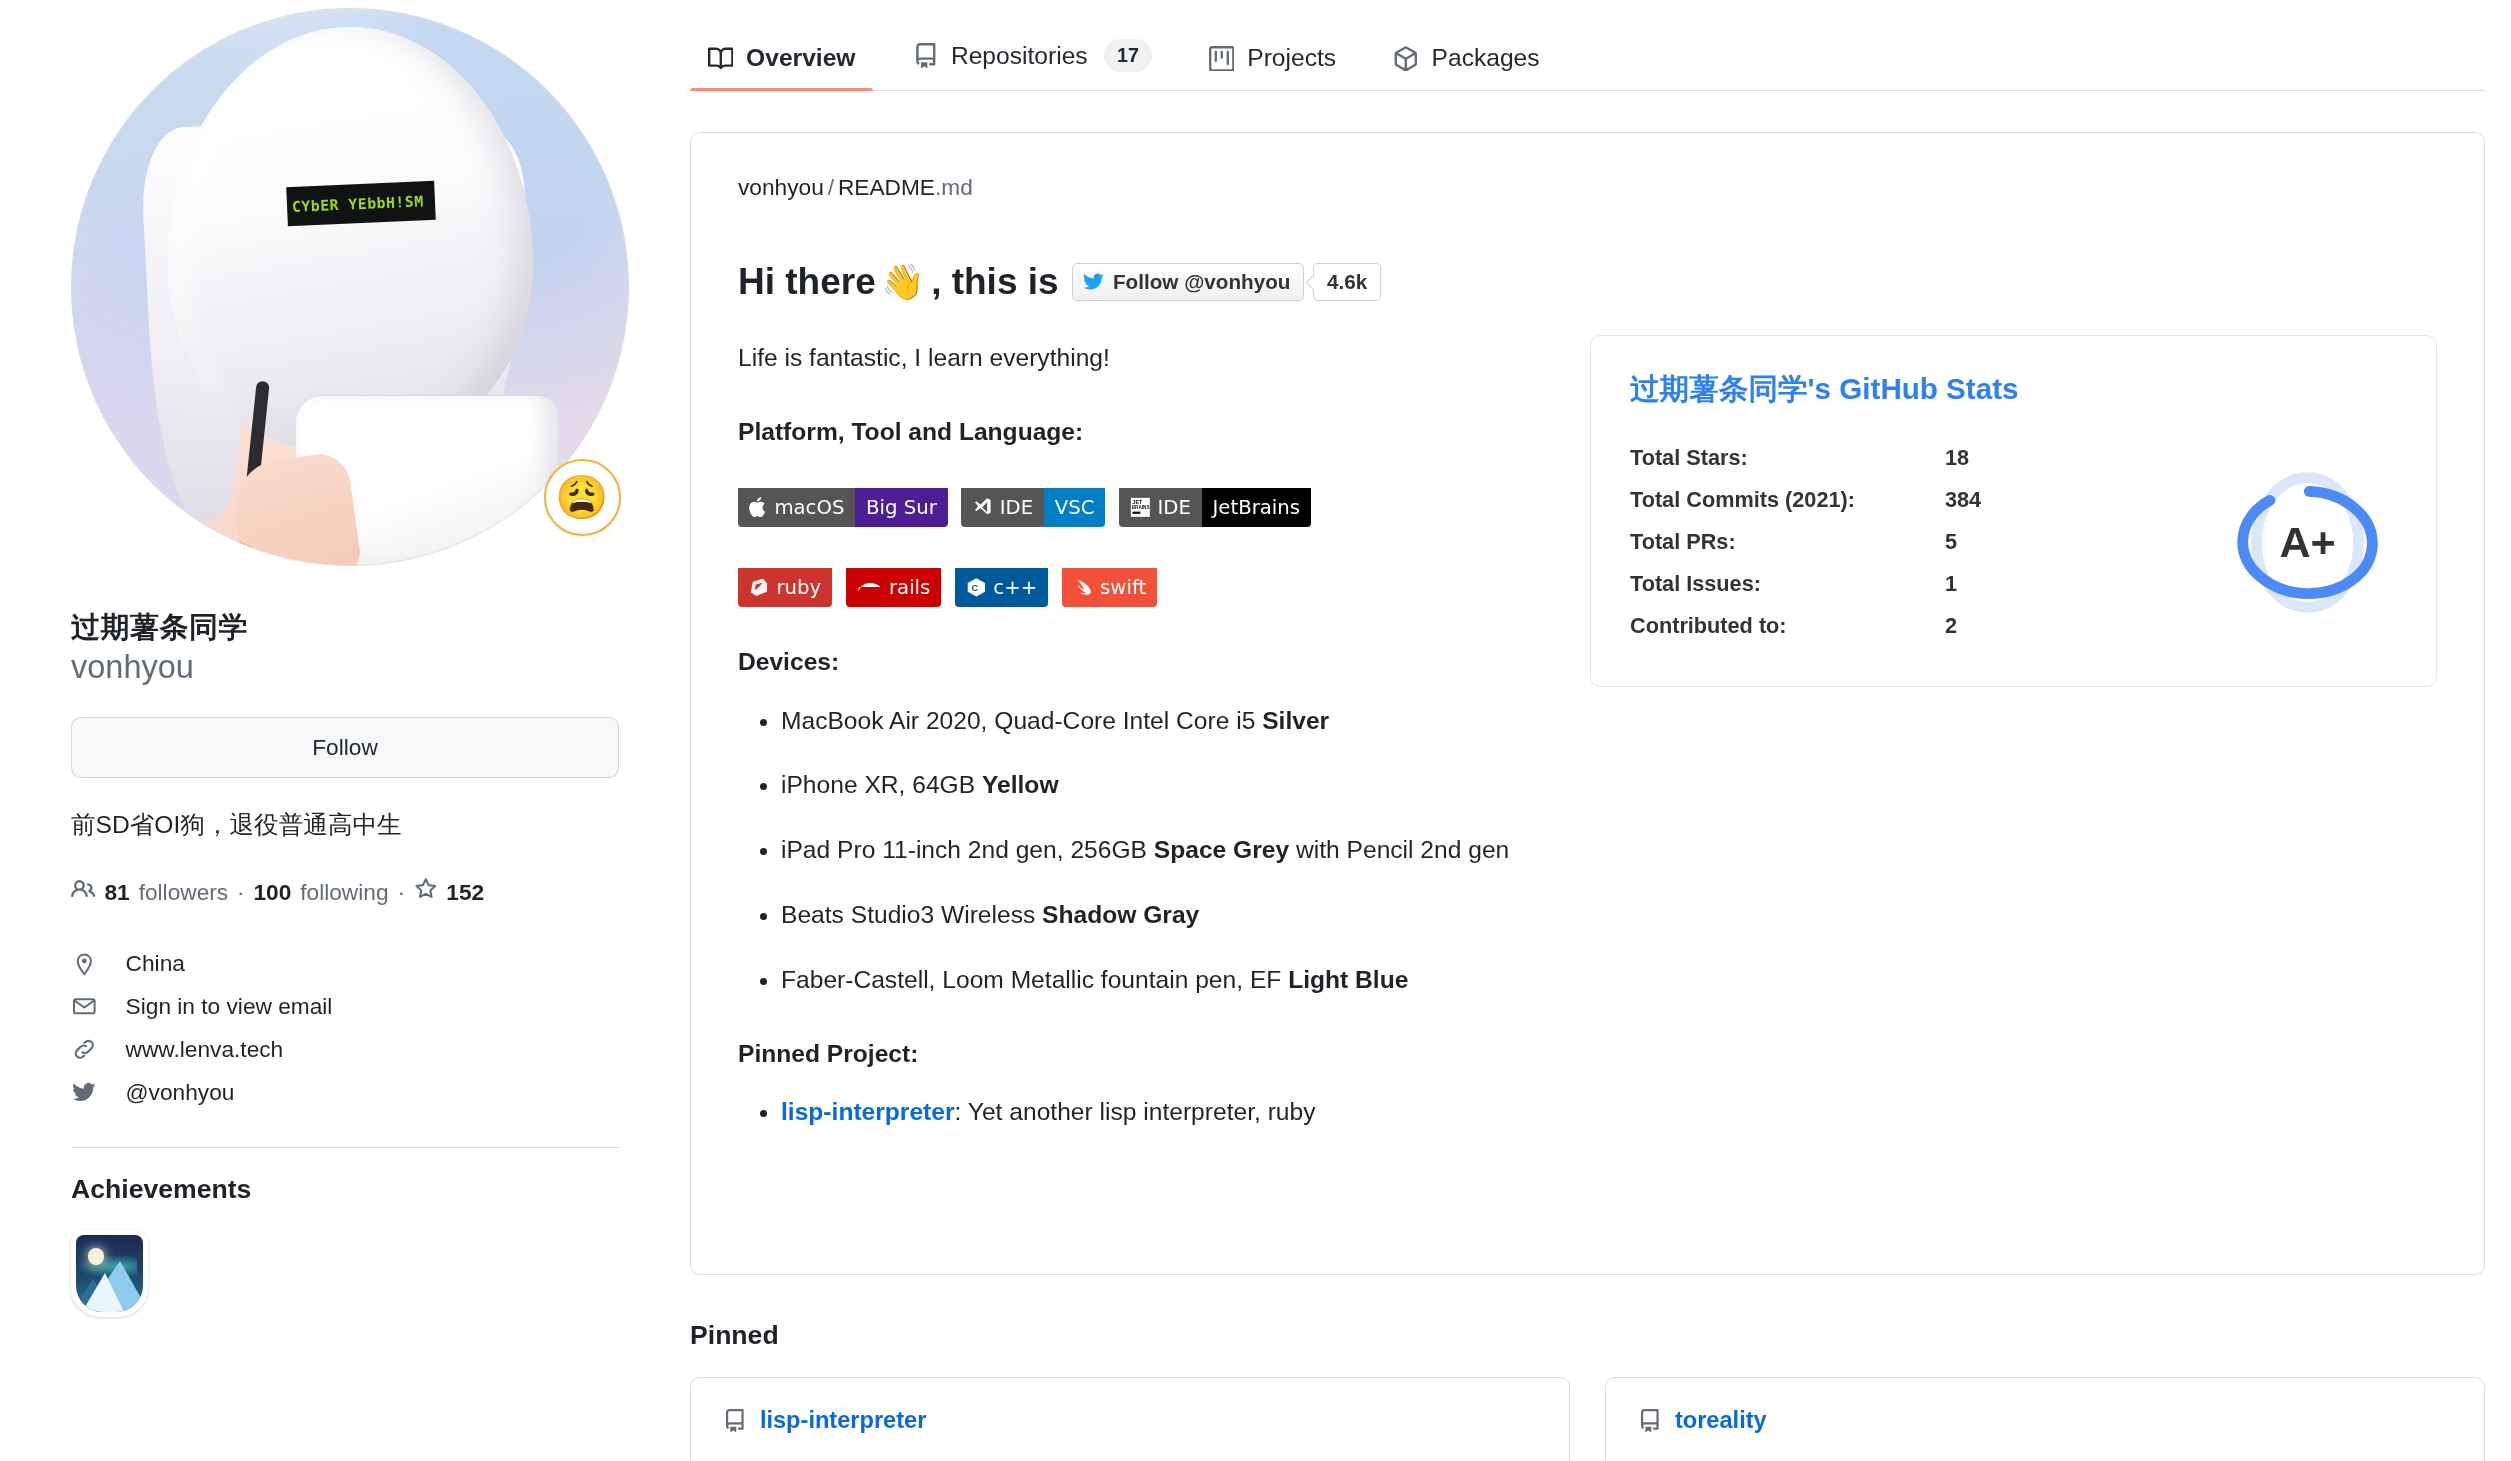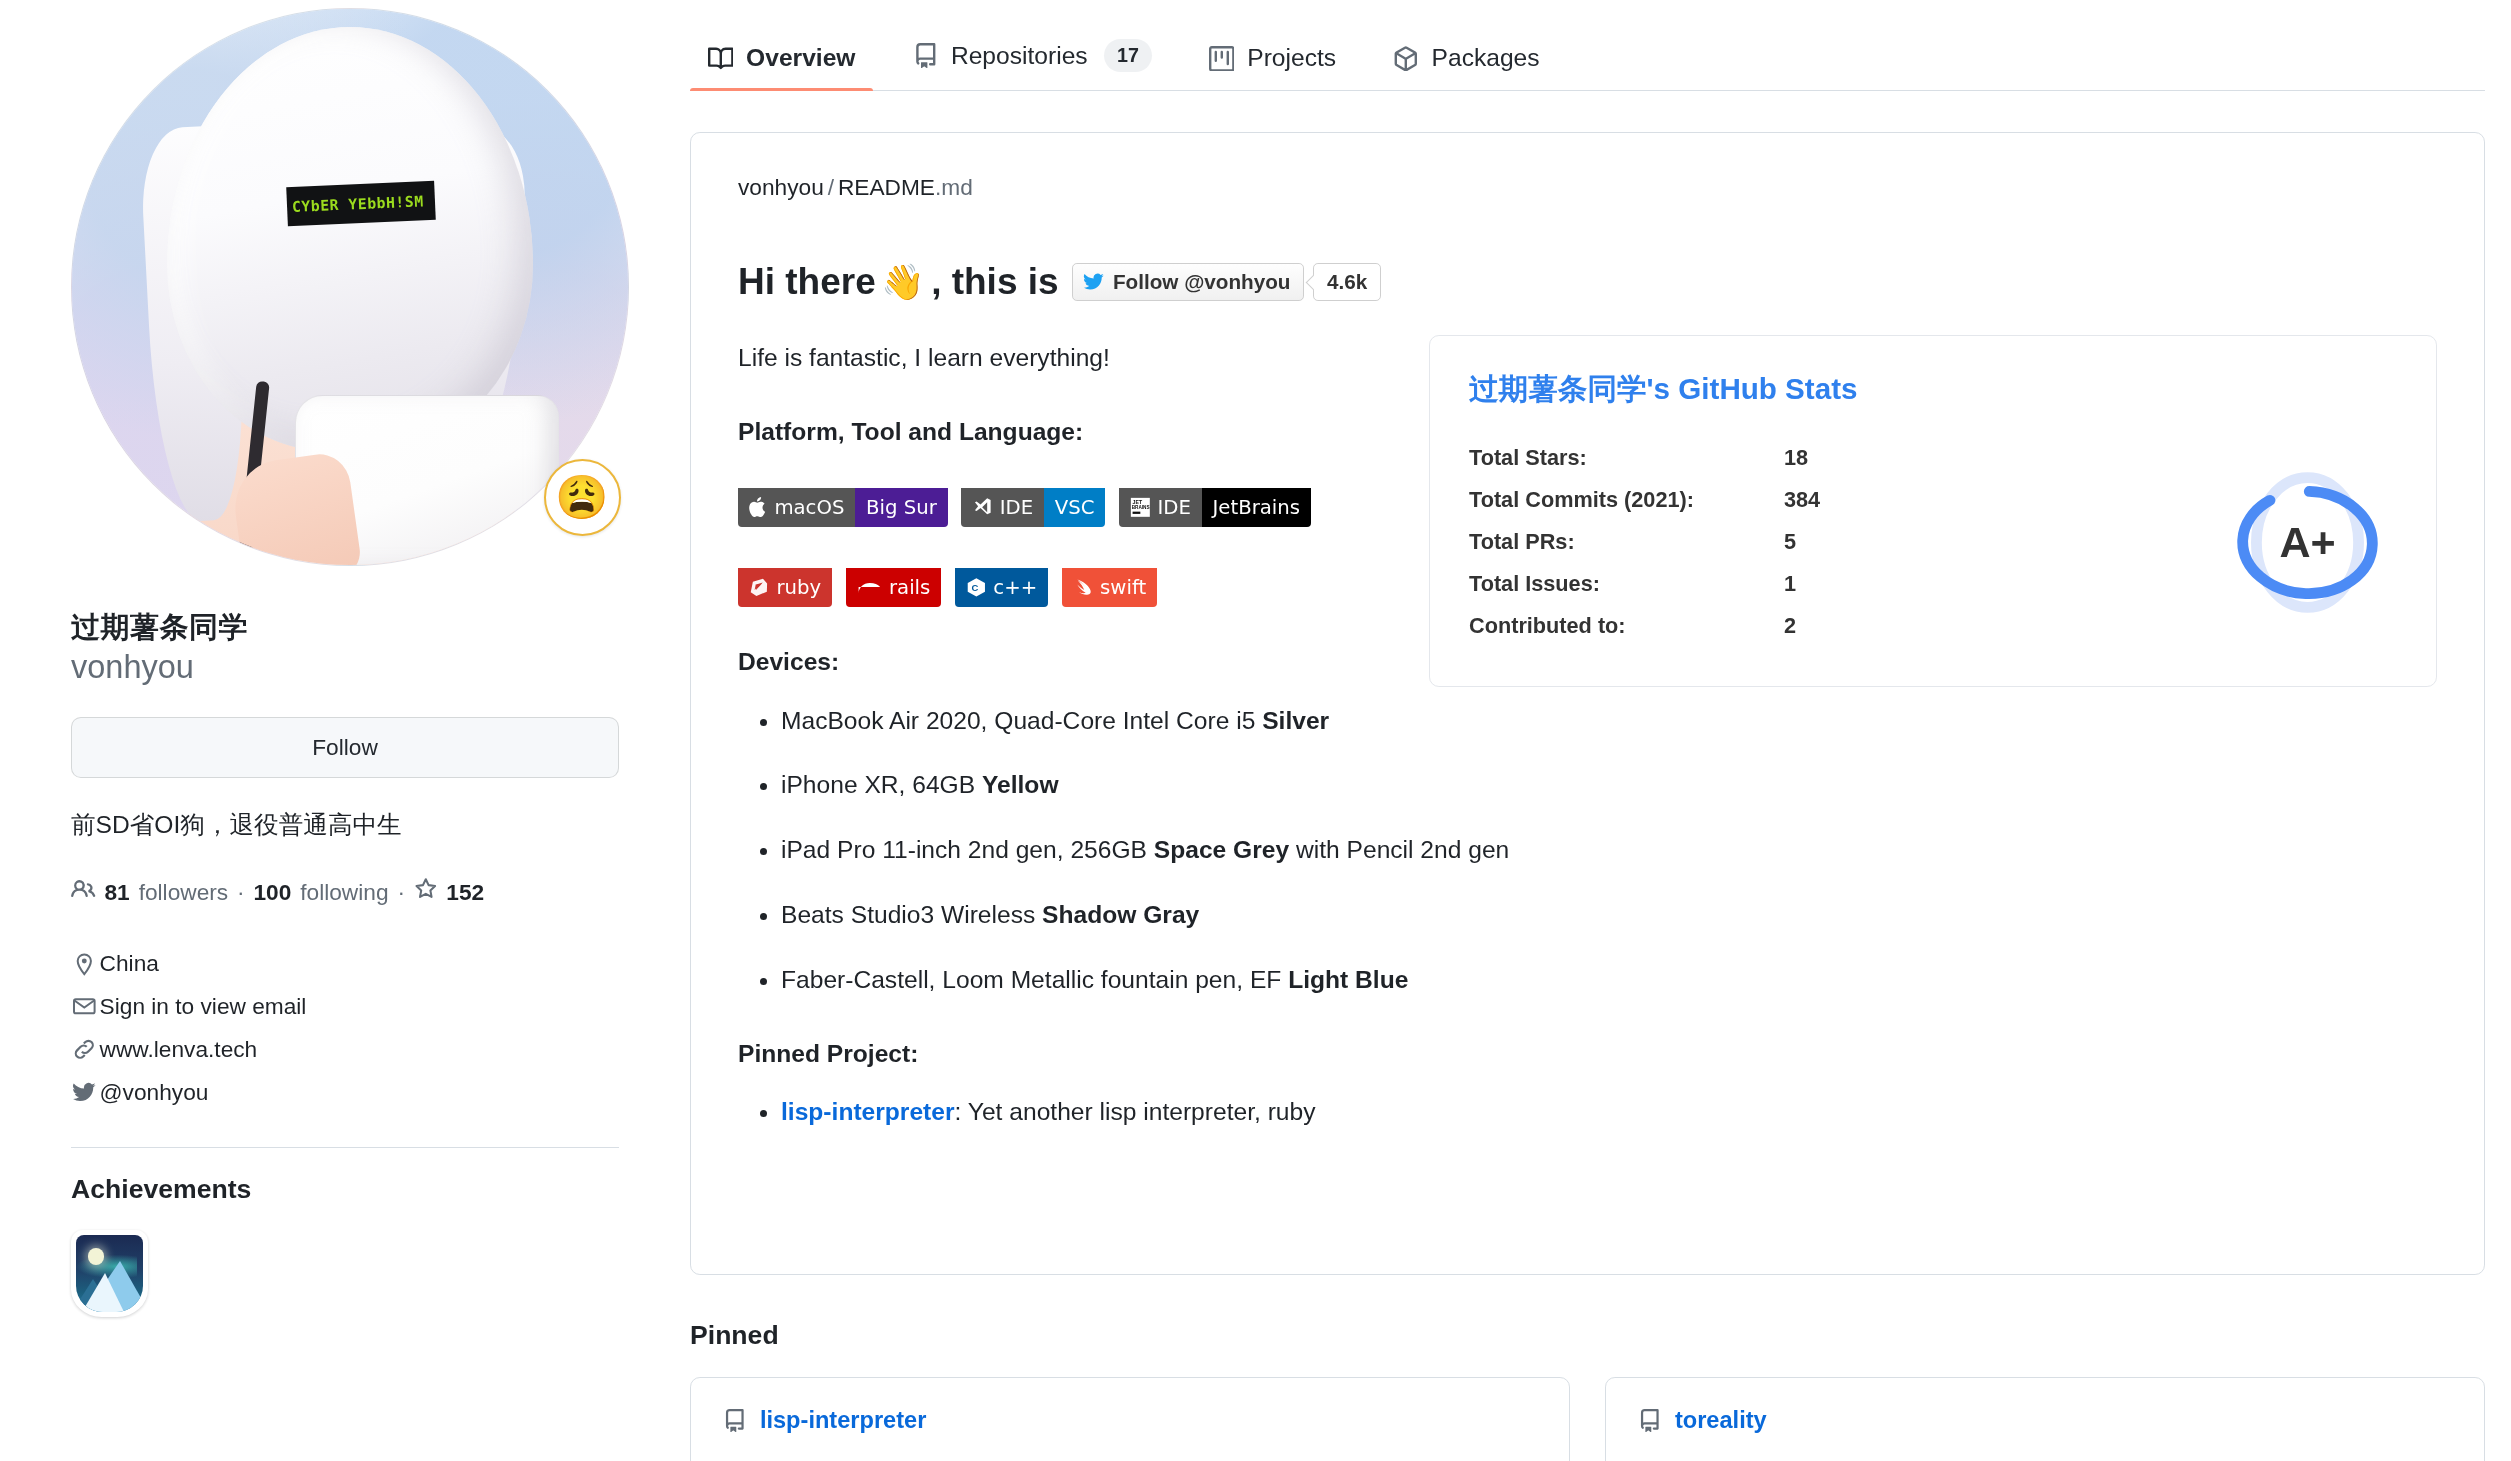--- a/index.html
+++ b/index.html
@@ -202,21 +202,21 @@
     gap: 8.9px;
     flex-wrap: nowrap;
   }
   .follow-stats b { color: #1f2328; font-weight: 600; }
   .follow-stats .sep { color: #636c76; }
 
   .meta-list { margin-top: 35px; }
   .meta-row {
     display: flex;
     align-items: center;
-    gap: 3px;
+    gap: 29px;
     font-size: 22.7px;
     color: #1f2328;
     padding: 7.9px 0;
   }
   .meta-row .ico {
     width: 25.6px; height: 25.6px;
     flex: 0 0 25.6px;
     display:flex; align-items:center; justify-content:center;
     color: #636c76;
   }
@@ -455,21 +455,21 @@
     list-style: disc;
   }
   ul.md-list li b { font-weight: 700; }
   .lnk { color: #0969da; text-decoration: none; font-weight: 600; }
 
   
   .stats-card {
     position: absolute;
     right: 47px;
     top: 77px;
-    width: 1008px;
+    width: 847px;
     border: 1px solid #e4e7ec;
     border-radius: 9.9px;
     background: #fff;
     padding: 33px 39px 39px 39px;
   }
   .stats-title {
     font-size: 29.6px;
     font-weight: 700;
     color: #2f80ed;
     margin-bottom: 27.6px;

